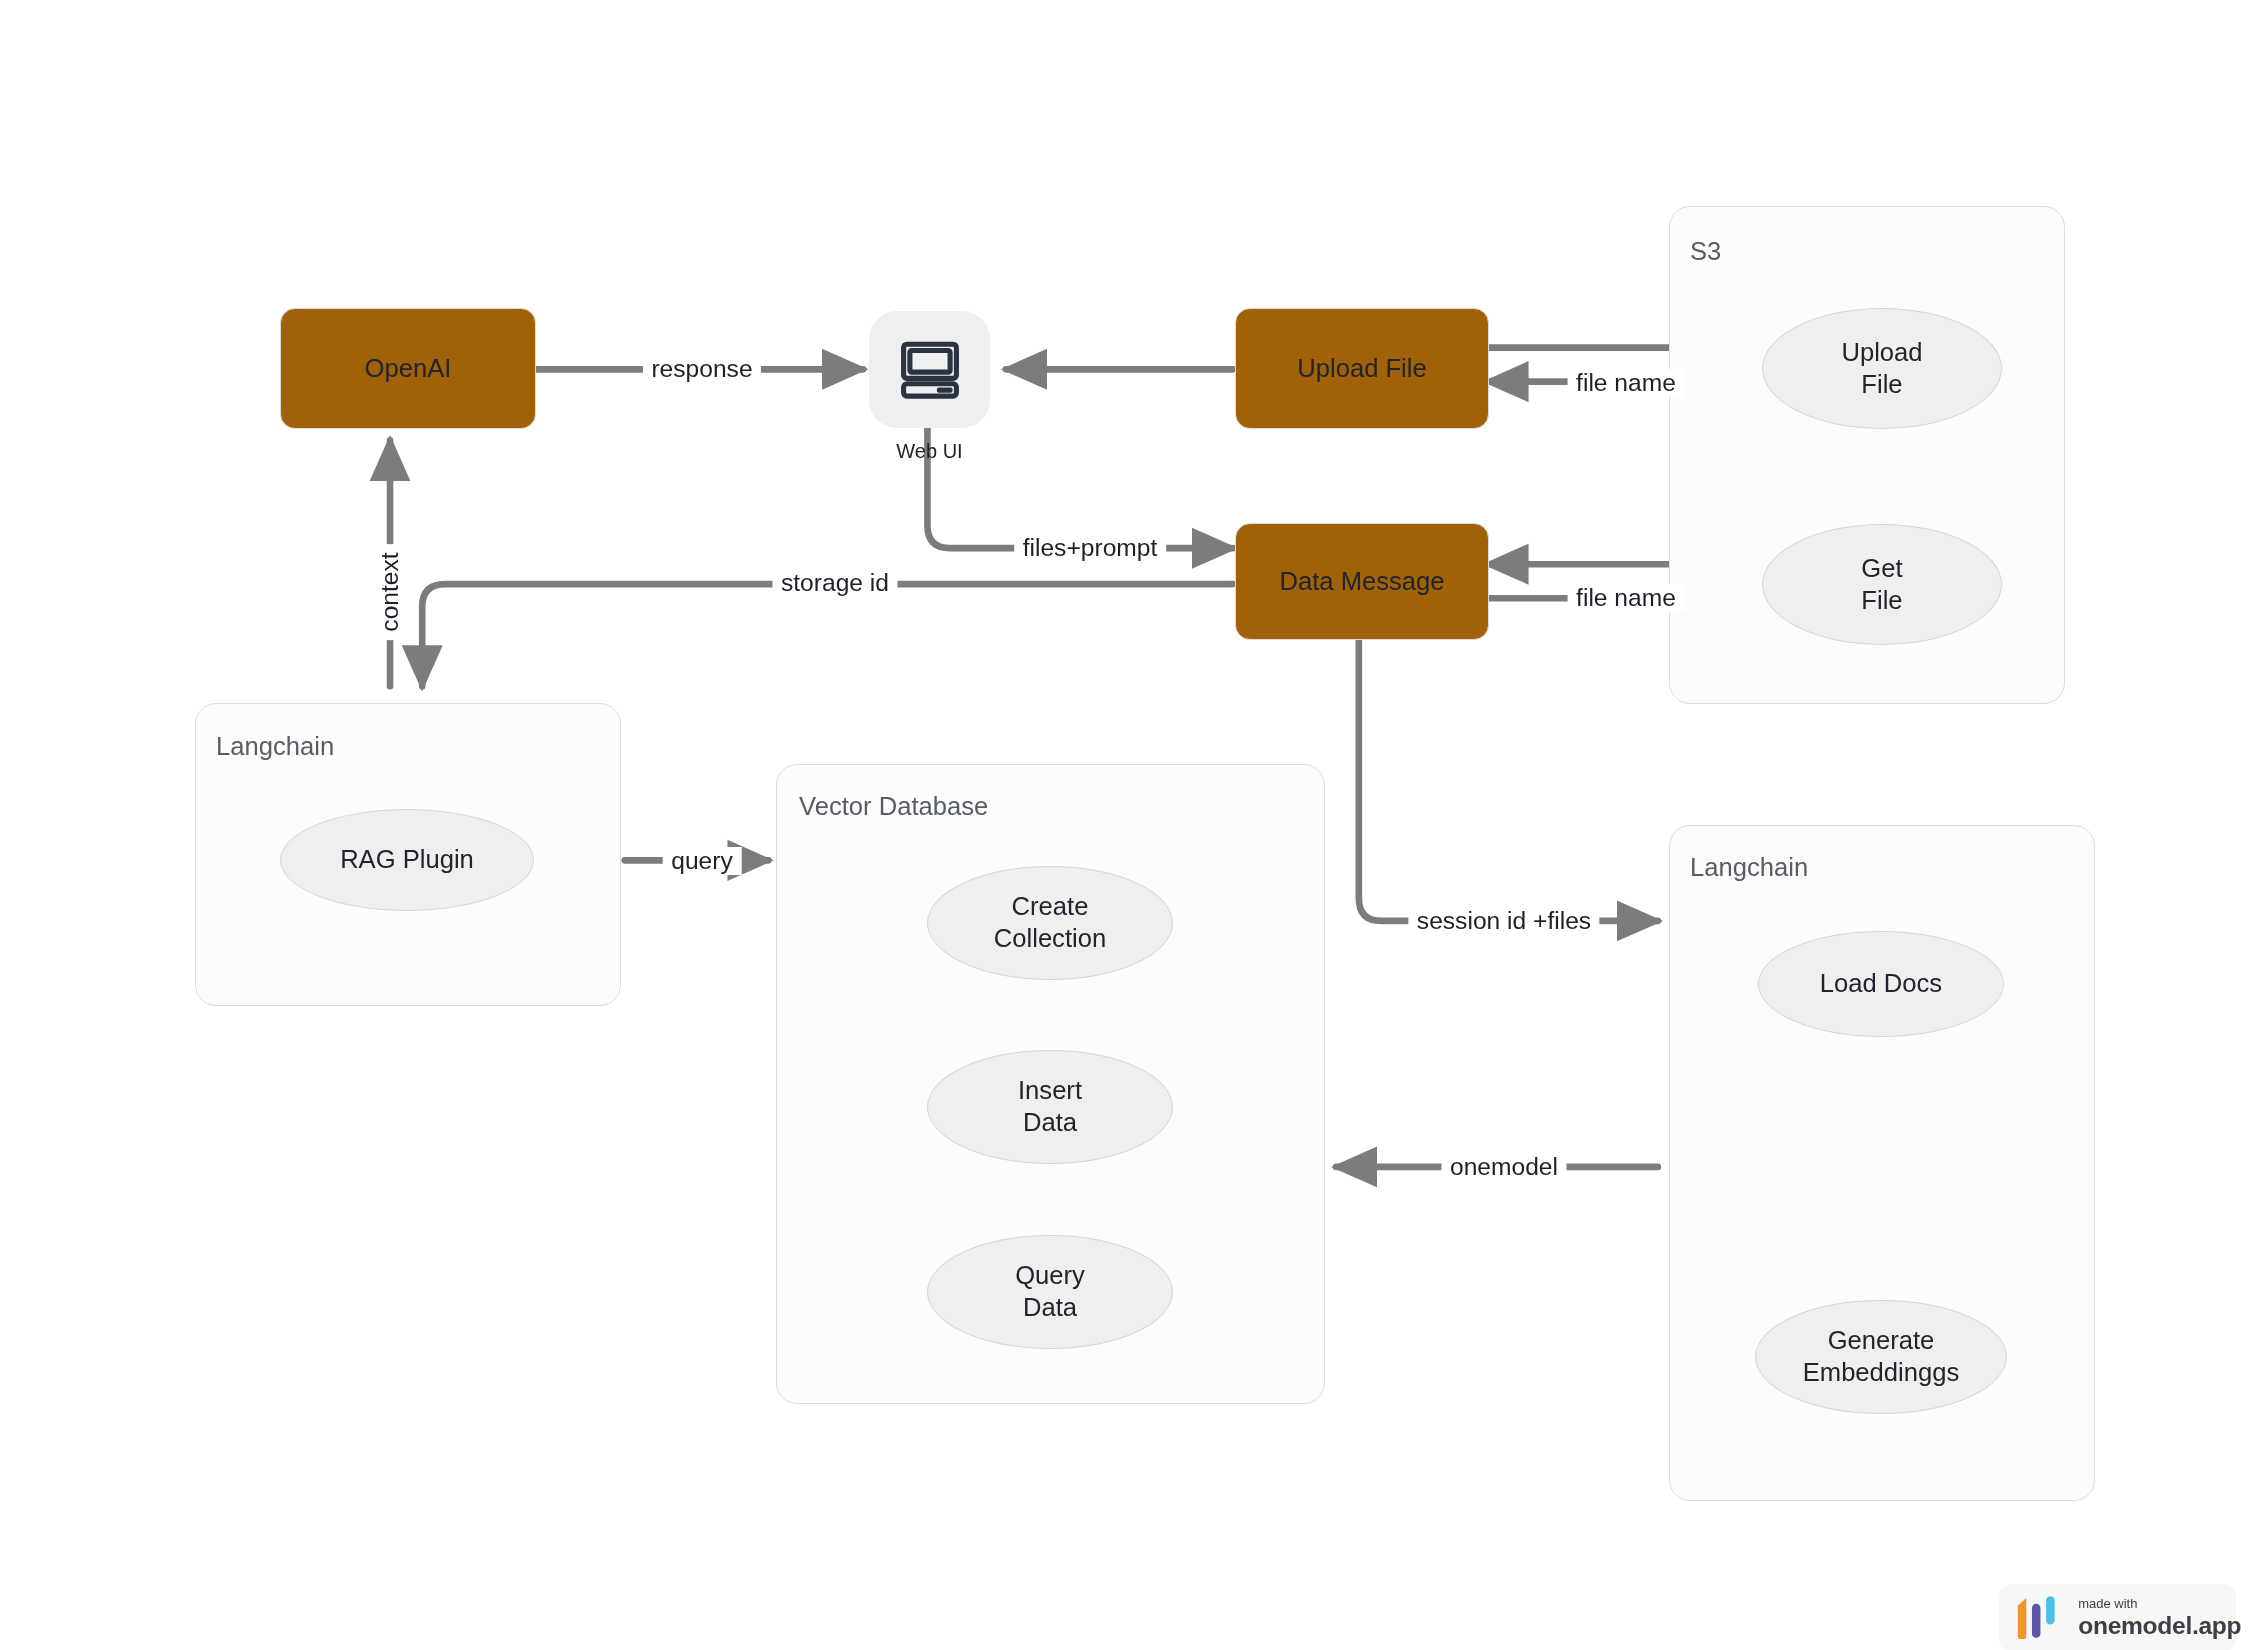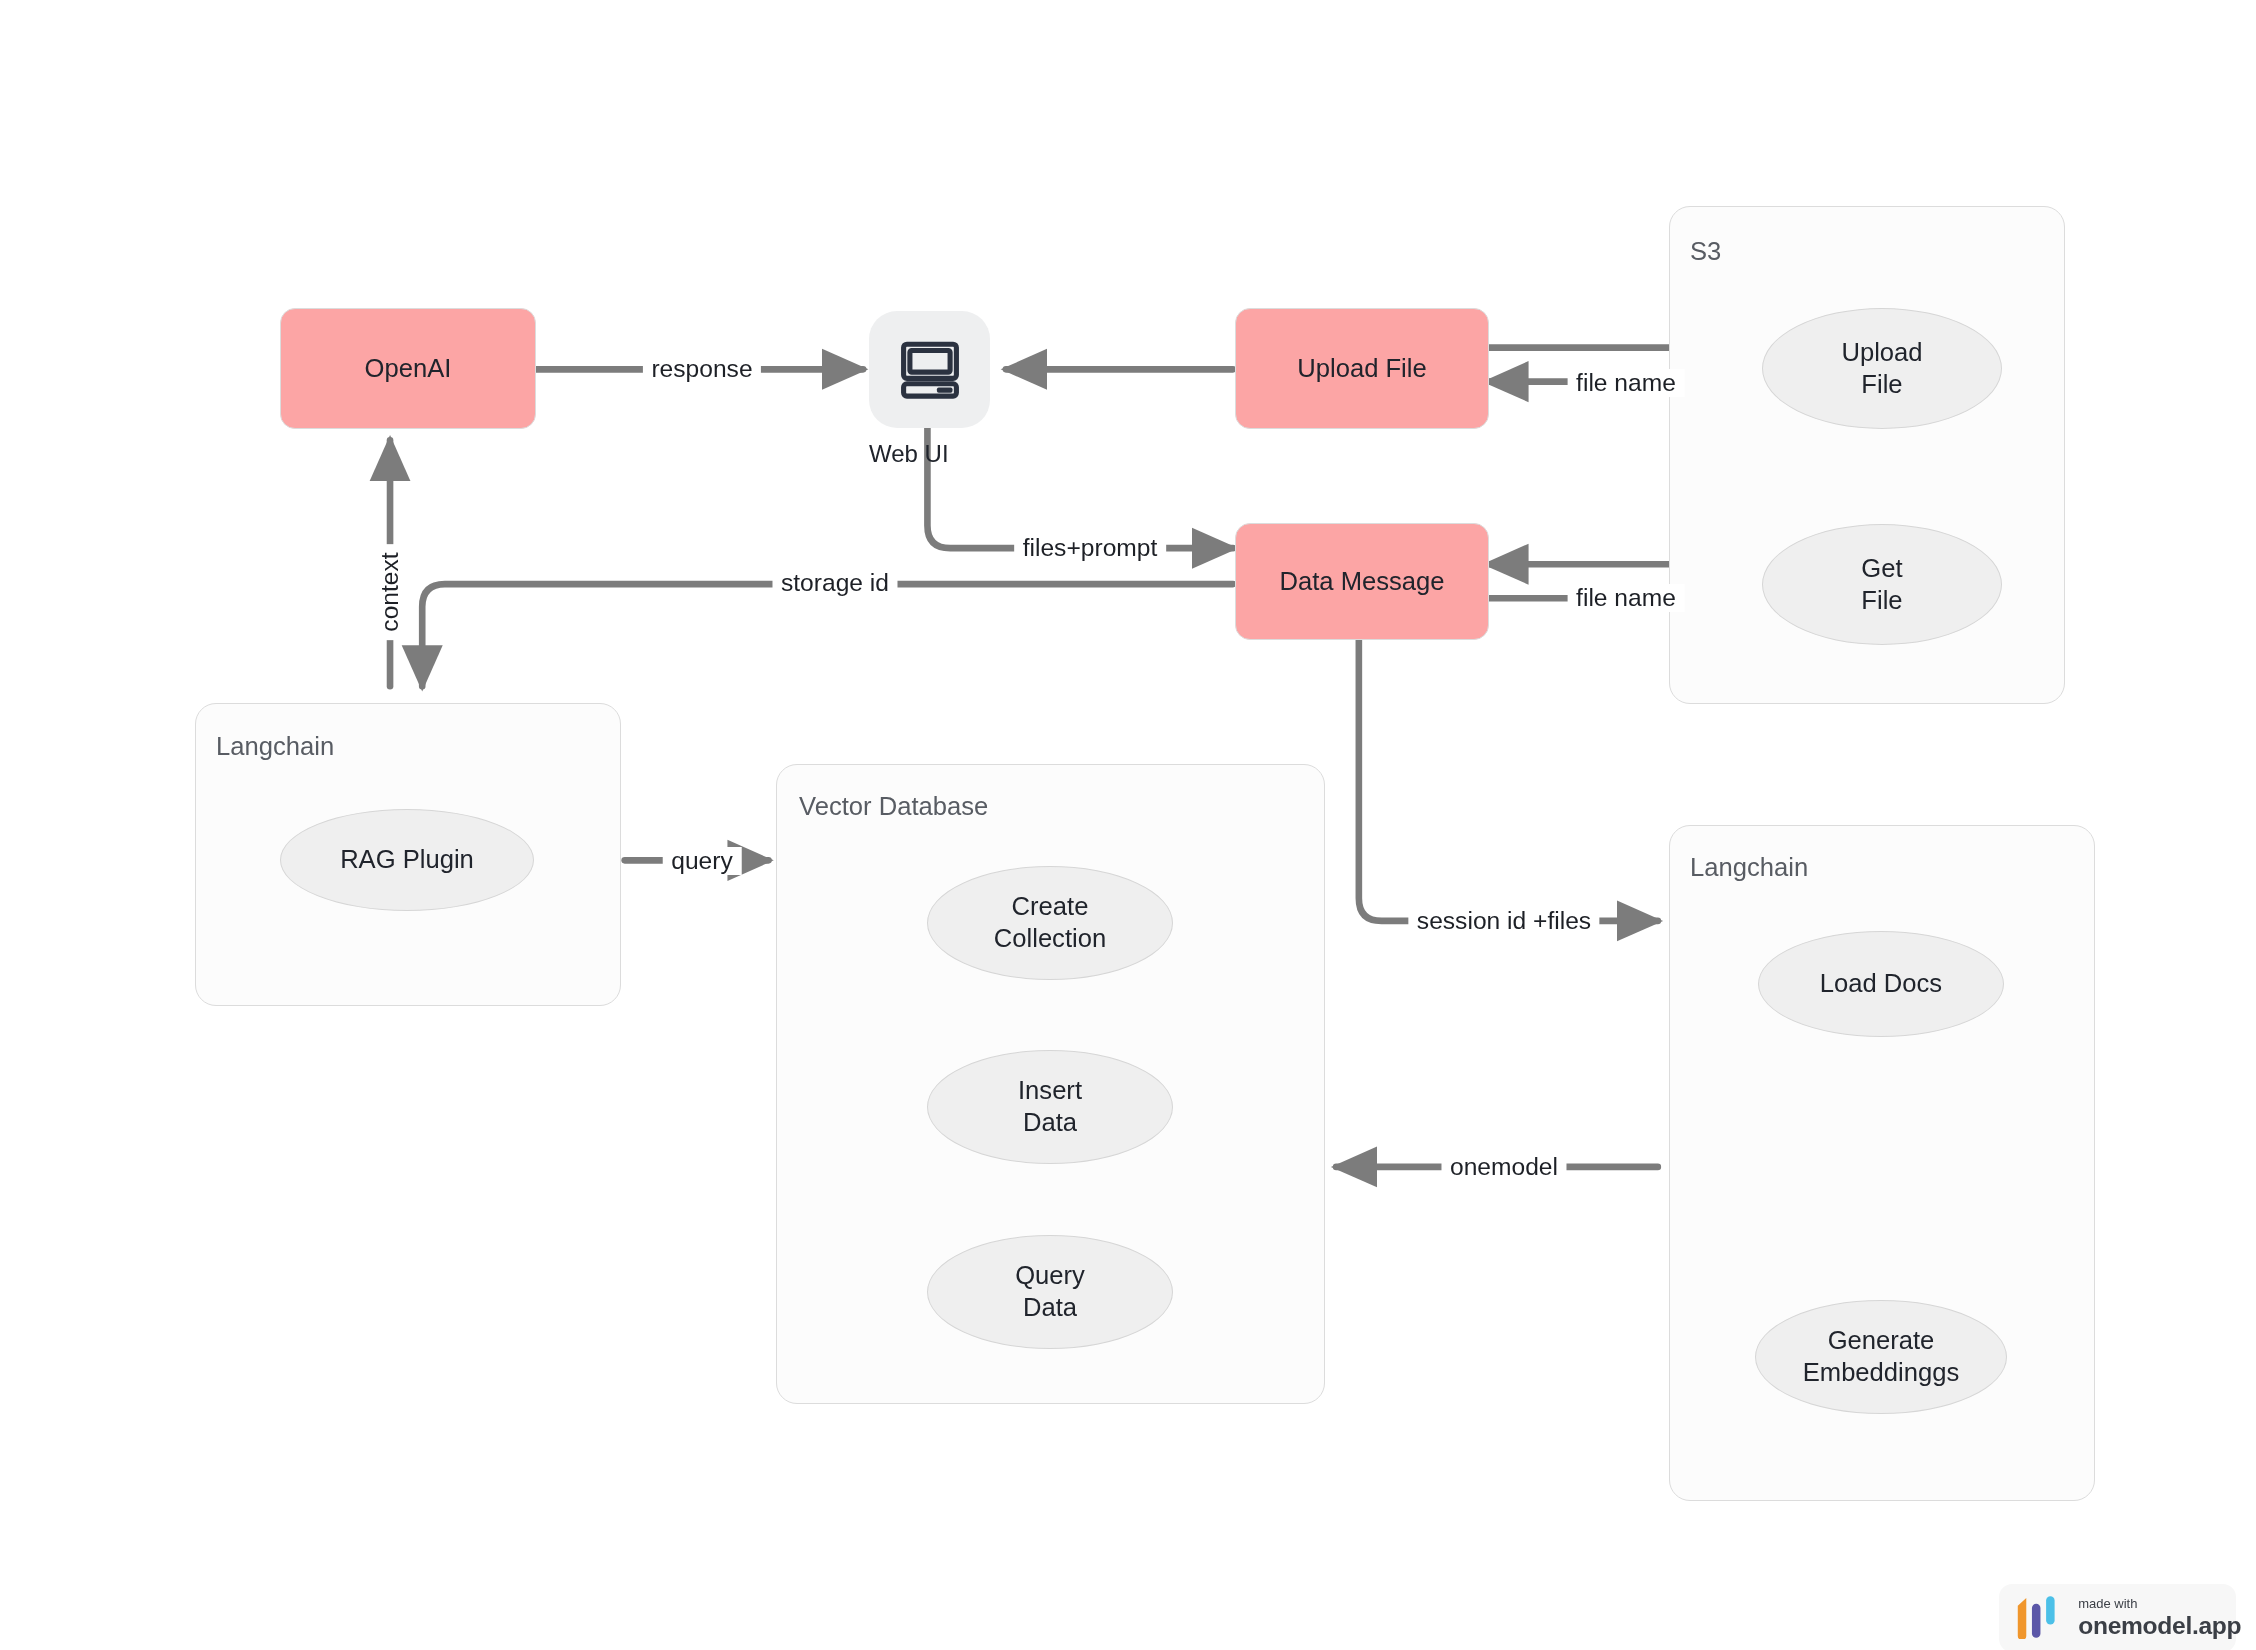--- a/index.html
+++ b/index.html
@@ -10,21 +10,21 @@
     overflow: hidden;
   }
   #canvas { position: relative; width: 2256px; height: 1650px; margin-top: 24px; }
 
   
   #edges { position: absolute; inset: 0; width: 2256px; height: 1650px; }
 
   
   .node {
     position: absolute;
-    background: #fca5a5;
+    background: #a16207;
     border: 1.9px solid #dcdcdc;
     border-radius: 15px;
     display: flex; align-items: center; justify-content: center;
     text-align: center;
     color: #20242c;
     font-size: 25.6px;
     line-height: 1.22;
     z-index: 3;
   }
 
@@ -63,23 +63,23 @@
   .icon-node {
     position: absolute;
     width: 121px; height: 117px;
     background: #eeeff0;
     border-radius: 28px;
     display: flex; align-items: center; justify-content: center;
     z-index: 3;
   }
   .icon-caption {
     position: absolute;
-    font-size: 24px;
+    font-size: 20px;
     color: #20242c;
-    text-align: left;
+    text-align: center;
     white-space: nowrap;
     z-index: 3;
   }
 
   
   .edge-label {
     position: absolute;
     font-size: 24.6px;
     color: #1d2026;
     background: #ffffff;

